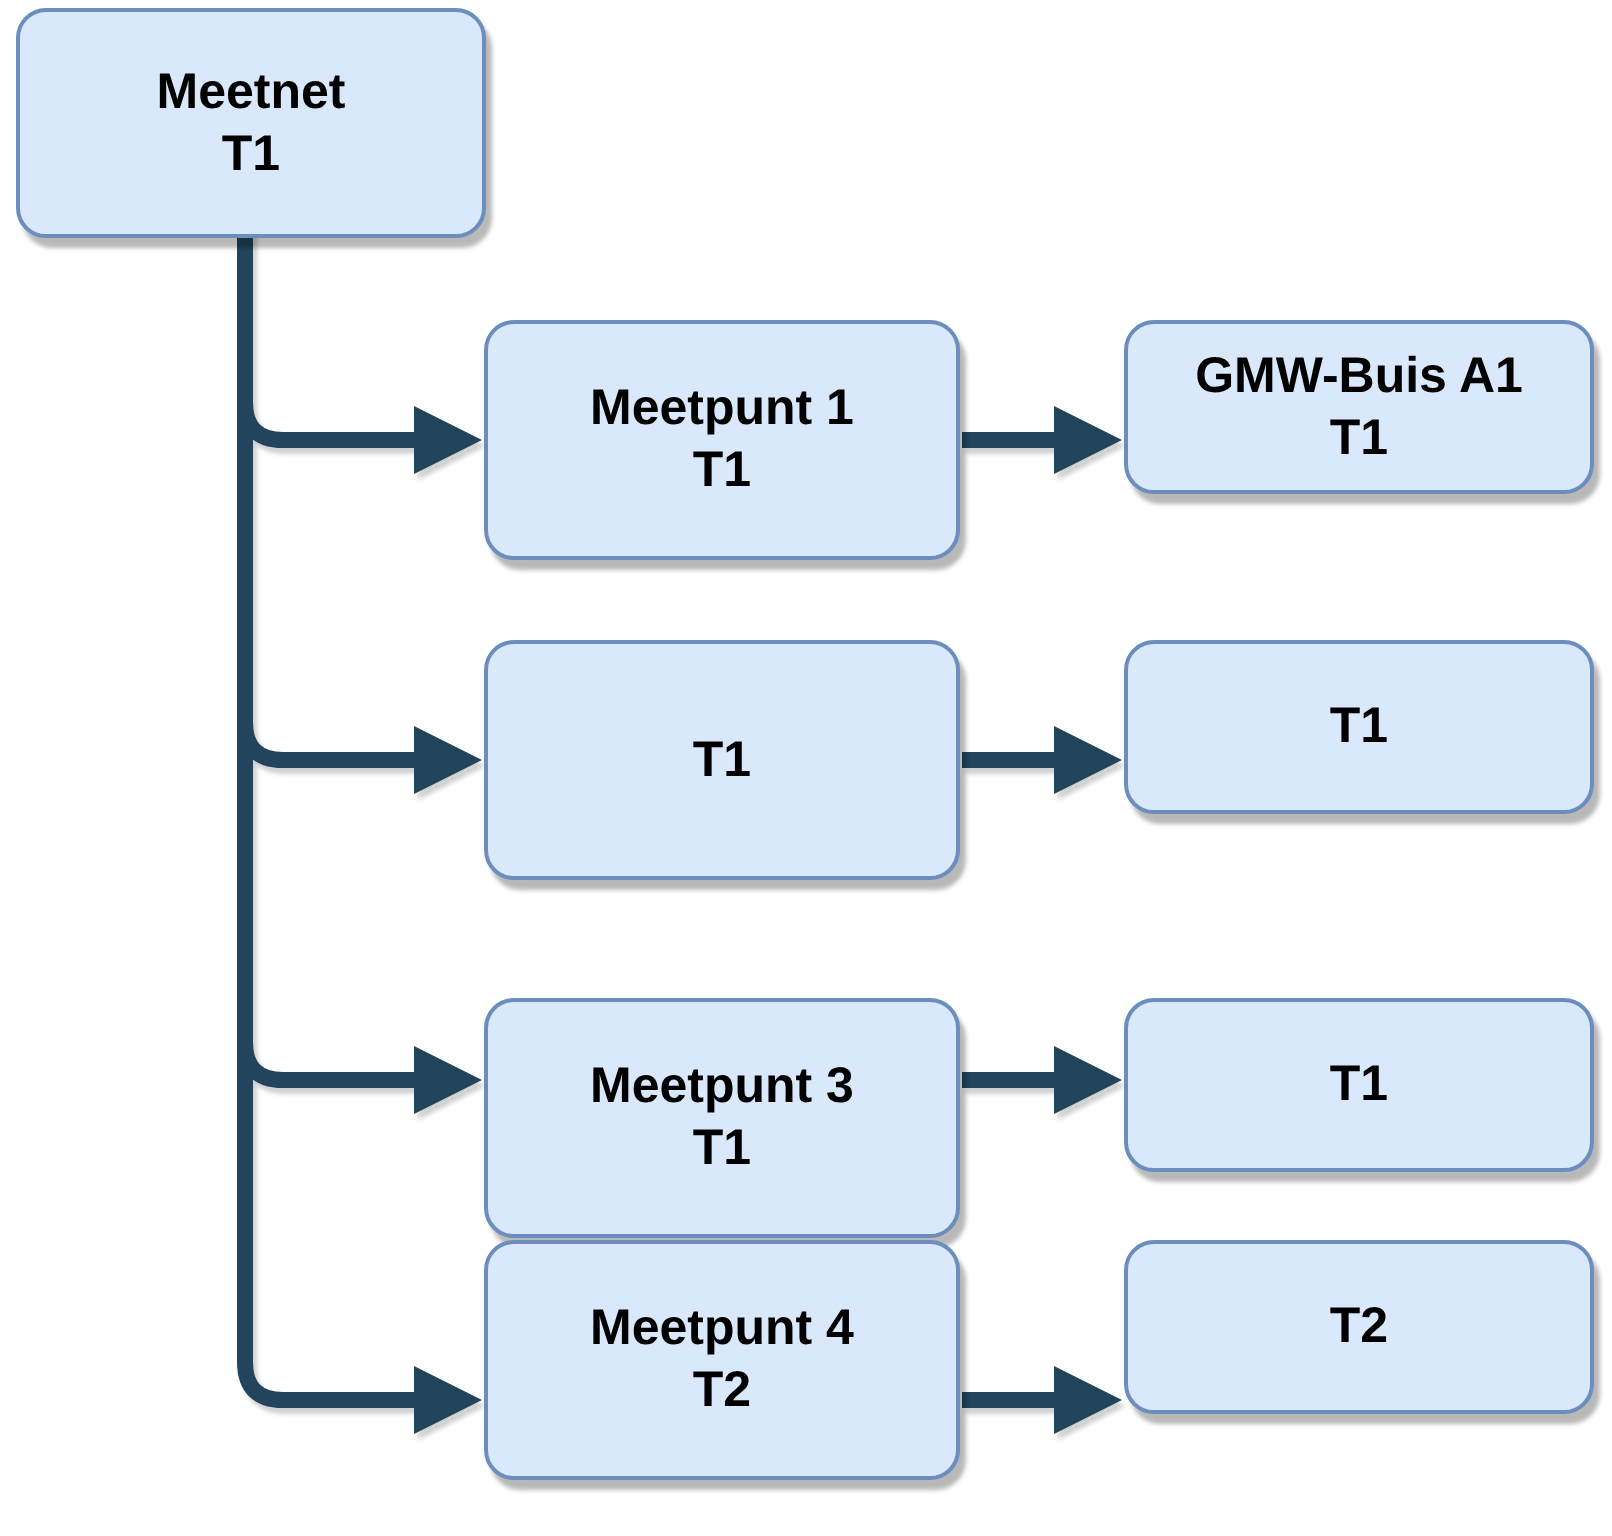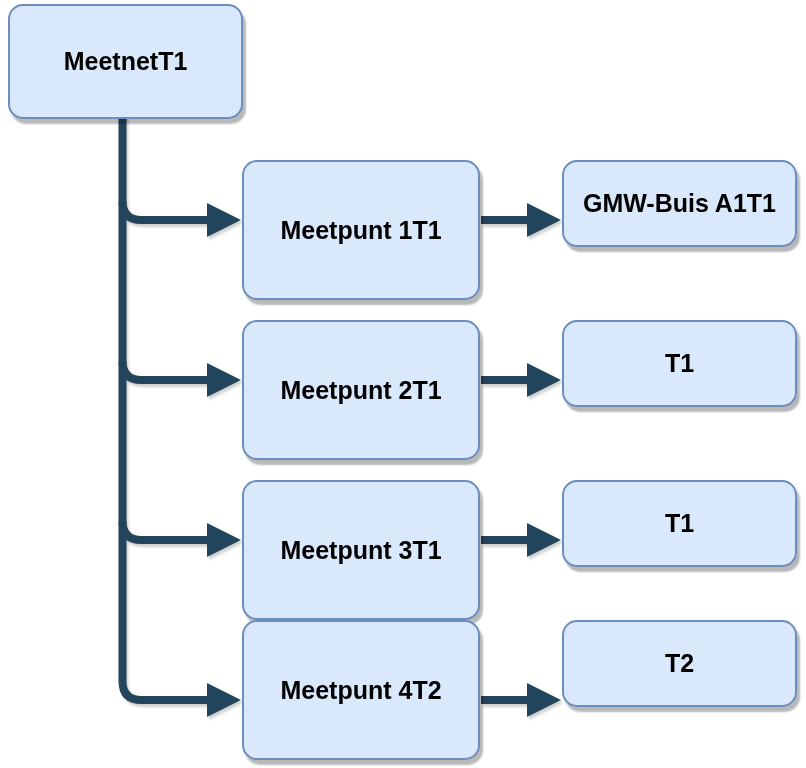--- a/index.html
+++ b/index.html
@@ -20,31 +20,31 @@
     filter:drop-shadow(2px 3px 1px rgba(0,0,0,0.18));
   }
   .edge{fill:none;stroke:var(--connector);stroke-width:8px;}
   .head{fill:var(--connector);stroke:none;}
   .node{
     position:absolute;z-index:1;
     background:var(--node-fill);
     border:2px solid var(--node-border);
     border-radius:15px;
     box-shadow:3px 5px 2px rgba(0,0,0,0.28);
-    display:flex;flex-direction:row;justify-content:center;align-items:center;
+    display:flex;flex-direction:column;justify-content:center;align-items:center;
     text-align:center;
     font-weight:bold;font-size:25px;line-height:31px;
     color:var(--text-color);
   }
   .node-meetnet{left:8px;top:4px;width:235px;height:115px;}
-  .col-meetpunt{left:242px;width:238px;height:140px;}
+  .col-meetpunt{left:242px;width:238px;height:120px;}
   .col-gmw{left:562px;width:235px;height:87px;}
   .row-0{top:160px;}
   .row-1{top:320px;}
-  .row-2{top:480px;}
+  .row-2{top:499px;}
   .row-3{top:620px;}
 </style>
 </head>
 <body>
 
 <div class="canvas">
 
   <svg class="edges" width="806" height="768" viewBox="0 0 806 768" aria-hidden="true">
 
     <path class="edge" d="M122.5,110 L122.5,681 Q122.5,700 141.5,700 L209,700"></path>
@@ -75,21 +75,20 @@
   <div class="node node-meetnet">
     <div>Meetnet</div>
     <div>T1</div>
   </div>
 
   <div class="node col-meetpunt row-0">
     <div>Meetpunt 1</div>
     <div>T1</div>
   </div>
   <div class="node col-meetpunt row-1">
-    <div>Meetpunt 2</div>
     <div>T1</div>
   </div>
   <div class="node col-meetpunt row-2">
     <div>Meetpunt 3</div>
     <div>T1</div>
   </div>
   <div class="node col-meetpunt row-3">
     <div>Meetpunt 4</div>
     <div>T2</div>
   </div>

